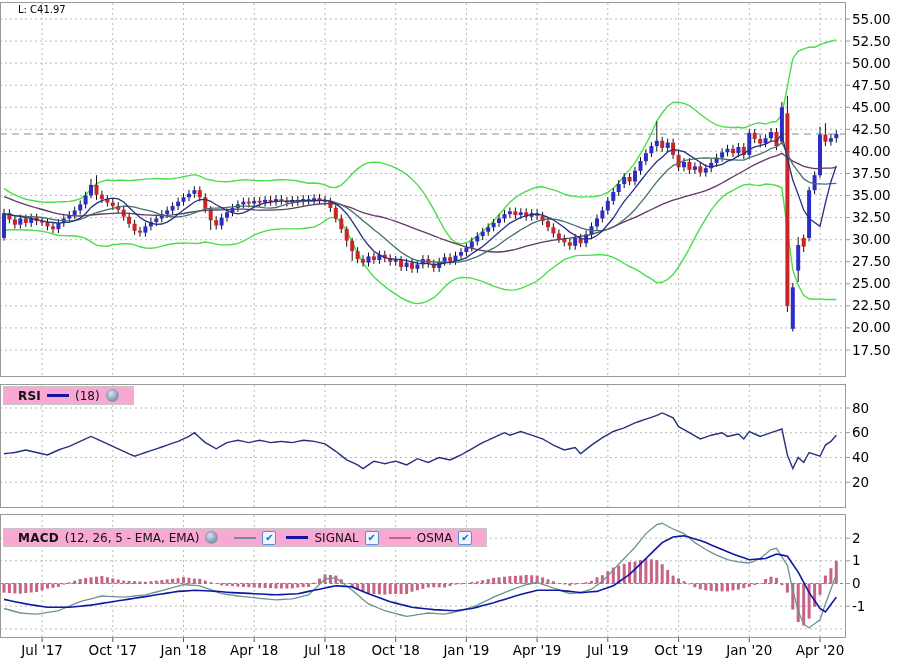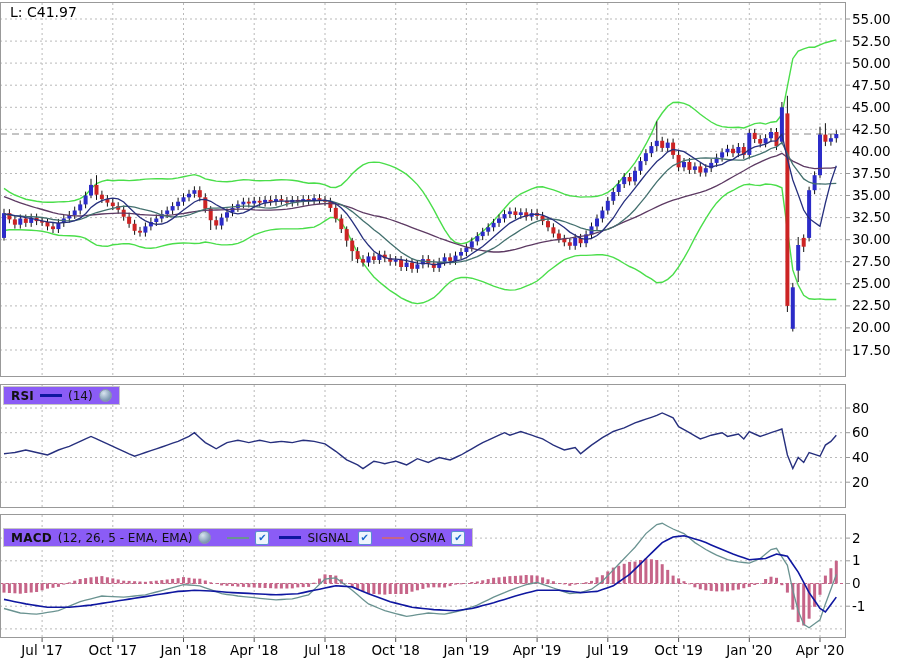--- a/index.html
+++ b/index.html
@@ -4,35 +4,35 @@
 <style>
   html,body{margin:0;padding:0;background:#fff;}
   #chart-window{position:relative;width:897px;height:665px;background:#fff;
     font-family:"DejaVu Sans",sans-serif;overflow:hidden;}
   svg{position:absolute;left:0;display:block;}
   #svg-main{top:0;}
   #svg-rsi{top:384px;}
   #svg-macd{top:514px;}
   #svg-time{top:638px;}
   .panel-header{position:absolute;left:3px;display:inline-flex;align-items:center;gap:6px;
-    background:#8b5cf6;border:1px solid #c6c6c6;height:17px;padding:0 7px;font-size:12px;color:#111;}
+    background:#f9a8d4;border:1px solid #c6c6c6;height:17px;padding:0 14px;font-size:12px;color:#111;}
   #rsi-header{top:386px;}
   #macd-header{top:528px;}
   .hdr-title{font-weight:bold;letter-spacing:0.2px;}
   .swatch{display:inline-block;width:22px;height:0;border-top:2px solid #000;}
   .swatch.navy{border-color:#0f17a0;border-top-width:3px;}
   .swatch.teal{border-color:#6a9391;}
   .swatch.pink{border-color:#c66488;}
   .globe{display:inline-block;width:11px;height:11px;border-radius:50%;
     background:radial-gradient(circle at 35% 30%, #d8e4ef, #8aa3bc 60%, #5f7c99);
     border:1px solid #8a9aac;cursor:pointer;}
   .cbx{display:inline-flex;align-items:center;justify-content:center;width:12px;height:12px;
     background:#eef5fd;border:1px solid #5a8fd0;border-radius:2px;color:#1a66cc;
     font-size:10px;line-height:10px;cursor:pointer;}
-  #last-price-label{position:absolute;left:10px;top:4px;font-size:14px;color:#000;}
+  #last-price-label{position:absolute;left:18px;top:4px;font-size:10px;color:#000;}
 </style>
 </head>
 <body>
 
 <div id="chart-window">
   <svg id="svg-main" width="897" height="378">
       <line x1="42.1" y1="3" x2="42.1" y2="376" stroke="#b9b9b9" stroke-width="1" stroke-dasharray="2 3"></line>
       <line x1="112.8" y1="3" x2="112.8" y2="376" stroke="#b9b9b9" stroke-width="1" stroke-dasharray="2 3"></line>
       <line x1="183.5" y1="3" x2="183.5" y2="376" stroke="#b9b9b9" stroke-width="1" stroke-dasharray="2 3"></line>
       <line x1="254.2" y1="3" x2="254.2" y2="376" stroke="#b9b9b9" stroke-width="1" stroke-dasharray="2 3"></line>
@@ -640,21 +640,21 @@
       <text x="749.3" y="17" font-size="13.5" font-family="DejaVu Sans, sans-serif" fill="#000" text-anchor="middle">Jan '20</text>
       <line x1="820" y1="0" x2="820" y2="4" stroke="#555" stroke-width="1"></line>
       <text x="820" y="17" font-size="13.5" font-family="DejaVu Sans, sans-serif" fill="#000" text-anchor="middle">Apr '20</text>
     </svg>
 
   <div id="last-price-label">L: C41.97</div>
 
   <div id="rsi-header" class="panel-header">
     <span class="hdr-title">RSI</span>
     <span class="swatch navy"></span>
-    <span>(14)</span>
+    <span>(18)</span>
     <span class="globe"></span>
   </div>
 
   <div id="macd-header" class="panel-header">
     <span class="hdr-title">MACD</span>
     <span>(12, 26, 5 - EMA, EMA)</span>
     <span class="globe"></span>
     <span class="swatch teal" style="margin-left:10px;"></span>
     <span class="cbx">✔</span>
     <span class="swatch navy" style="margin-left:4px;"></span>

